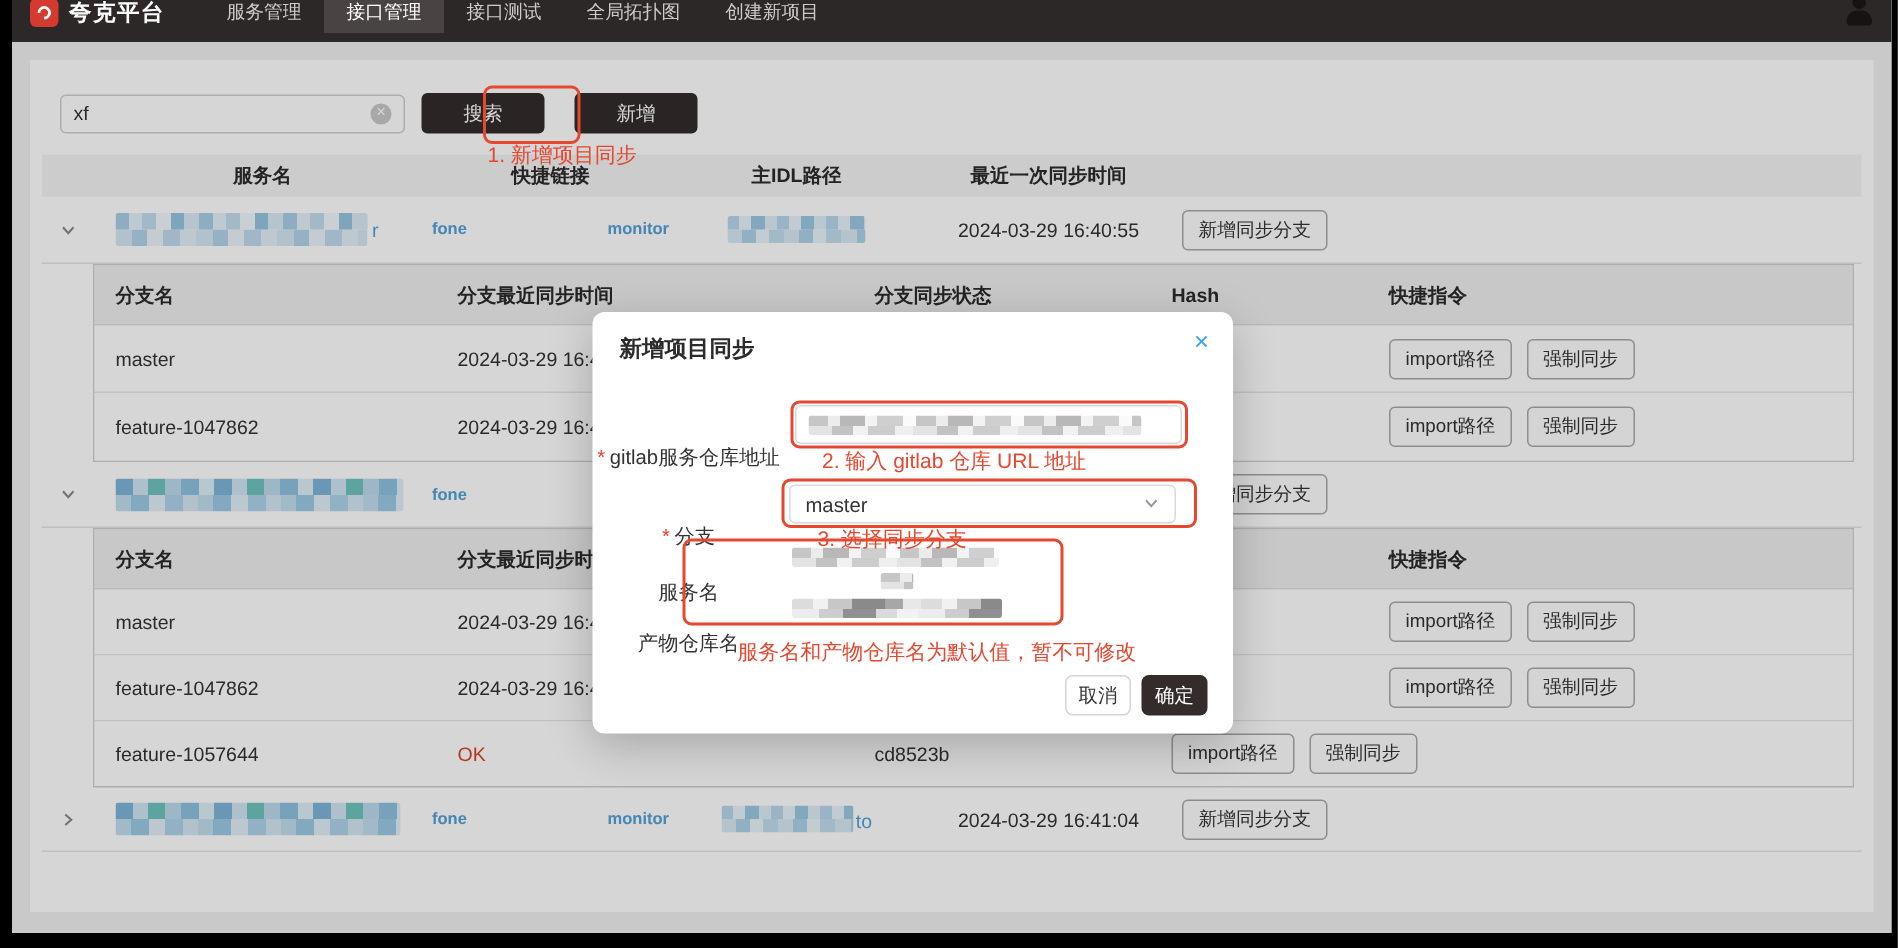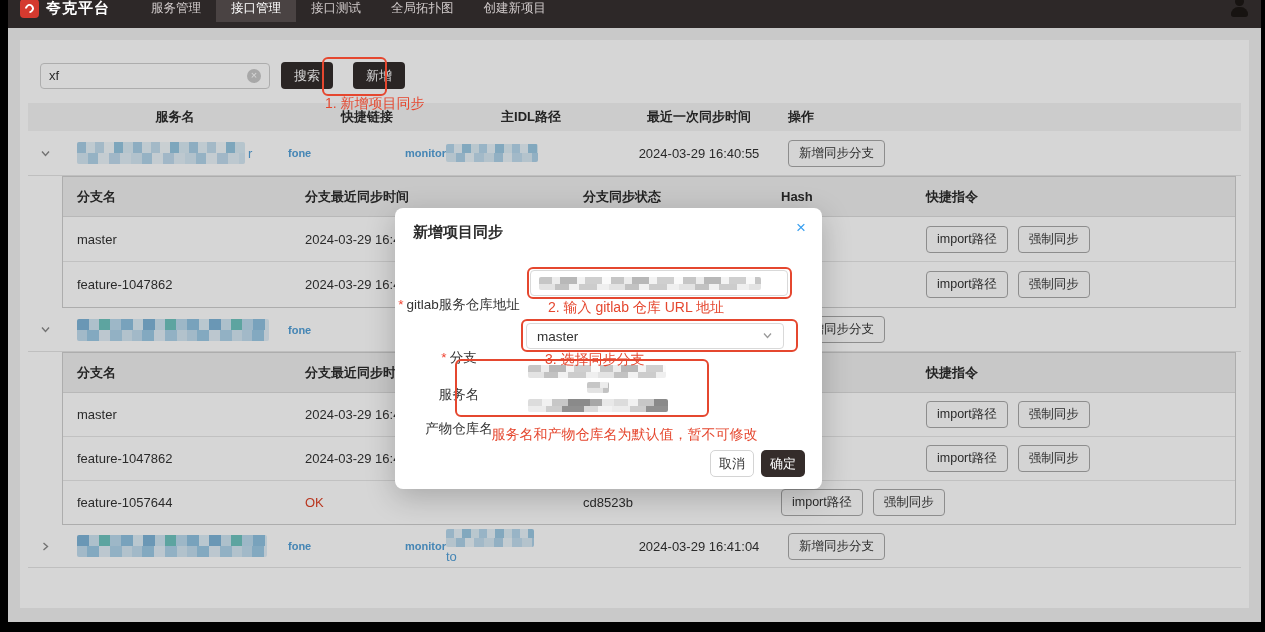--- a/index.html
+++ b/index.html
@@ -19,37 +19,37 @@
   .avatar .body { position:absolute; left:2px; top:11px; width:17px; height:10px; border-radius:8px 8px 3px 3px; background:#171311; }
 
   
   .content { position:absolute; top:28px; left:0; right:0; bottom:0; background:#f0f0f0; }
   .card { position:absolute; top:12px; left:12px; right:12px; bottom:14px; background:#fff; padding:22px 8px 0 8px; }
 
   .toolbar { display:flex; align-items:center; padding-left:12px; height:27px; }
   .search-box { width:230px; height:26px; background:#fff; border:1px solid #cfcfcf; border-radius:4px; display:flex; align-items:center; padding:0 8px; }
   .search-box input { border:none; outline:none; flex:1; font-size:13px; color:#333; background:transparent; font-family:inherit; }
   .clear-icon { width:14px; height:14px; border-radius:50%; background:#c9c9c9; color:#fff; font-size:11px; line-height:13px; text-align:center; cursor:pointer; flex:0 0 auto; }
-  .btn-dark { height:27px; background:#332d2c; color:#fff; border:none; border-radius:4px; font-size:13px; padding:0 13px; cursor:pointer; font-family:inherit; }
+  .btn-dark { height:27px; background:#332d2c; color:#fff; border:none; border-radius:4px; font-size:13px; padding:0 28px; cursor:pointer; font-family:inherit; }
   .btn-search { margin-left:11px; }
   .btn-add { margin-left:20px; }
 
   
   .table { margin-top:14px; }
   .trow { display:grid; grid-template-columns:34px 226px 158px 170px 166px 1fr; align-items:center; }
   .thead { height:28px; background:#f3f3f3; font-size:13px; font-weight:bold; color:#2b2b2b; }
   .thead > div { white-space:nowrap; }
   .c-center { text-align:center; }
   .c-op { padding-left:6px; }
   .srow { height:45px; border-bottom:1px solid #e4e4e4; font-size:13px; color:#333; }
   .chev { display:flex; justify-content:center; align-items:center; cursor:pointer; }
   .name-cell { display:flex; align-items:center; padding-left:15px; gap:3px; }
   .links { display:flex; gap:10px; justify-content:space-between; font-size:11px;font-weight:bold; }
   .link { color:#53a0d8; cursor:pointer; }
-  .idl-cell { display:flex; align-items:flex-start; justify-content:center; gap:2px;flex-direction:column; }
+  .idl-cell { display:flex; align-items:flex-end; justify-content:center; gap:2px; }
   .time { text-align:center; white-space:nowrap; font-size:13px; color:#333; }
   .btn-line { background:#fdfdfd; border:1px solid #a8a8a8; border-radius:4px; font-size:12.5px; color:#333; padding:4px 10px; cursor:pointer; white-space:nowrap; font-family:inherit; }
 
   
   .mosaic { border-radius:2px; background-repeat:no-repeat; background-size:100% 50%,100% 50%; background-position:0 0,0 100%; }
   .mz-blue { height:22px; background-image:
     repeating-linear-gradient(90deg,#a9cfe6 0 9px,#e4f1f8 9px 18px,#c3ddee 18px 27px,#f0f7fb 27px 37px,#96c6e1 37px 46px,#d9ebf5 46px 56px),
     repeating-linear-gradient(90deg,#d4e7f3 0 11px,#b2d4ea 11px 21px,#eaf4fa 21px 32px,#c0dbee 32px 43px,#e2eff7 43px 54px); }
   .mz-blue2 { height:22px; background-image:
     repeating-linear-gradient(90deg,#7fb4d8 0 12px,#cfe5f2 12px 22px,#6fc4bf 22px 33px,#bcdaee 33px 44px,#8fc2e0 44px 56px,#ddeef7 56px 66px),
@@ -139,21 +139,20 @@
         <button class="btn-dark btn-add">新增</button>
       </div>
 
       <div class="table">
         <div class="trow thead">
           <div></div>
           <div class="c-center">服务名</div>
           <div class="c-center">快捷链接</div>
           <div class="c-center">主IDL路径</div>
           <div class="c-center">最近一次同步时间</div>
-          <div class="c-op">操作</div>
         </div>
 
         <div class="trow srow">
           <div class="chev">
             <svg width="11" height="11">
                 <path d="M2 3.5 L5.5 7.5 L9 3.5" stroke="#8a8a8a" fill="none" stroke-width="1.4"></path>
               </svg>
           </div>
           <div class="name-cell">
             <div class="mosaic mz-blue" style="width:168px"></div>

